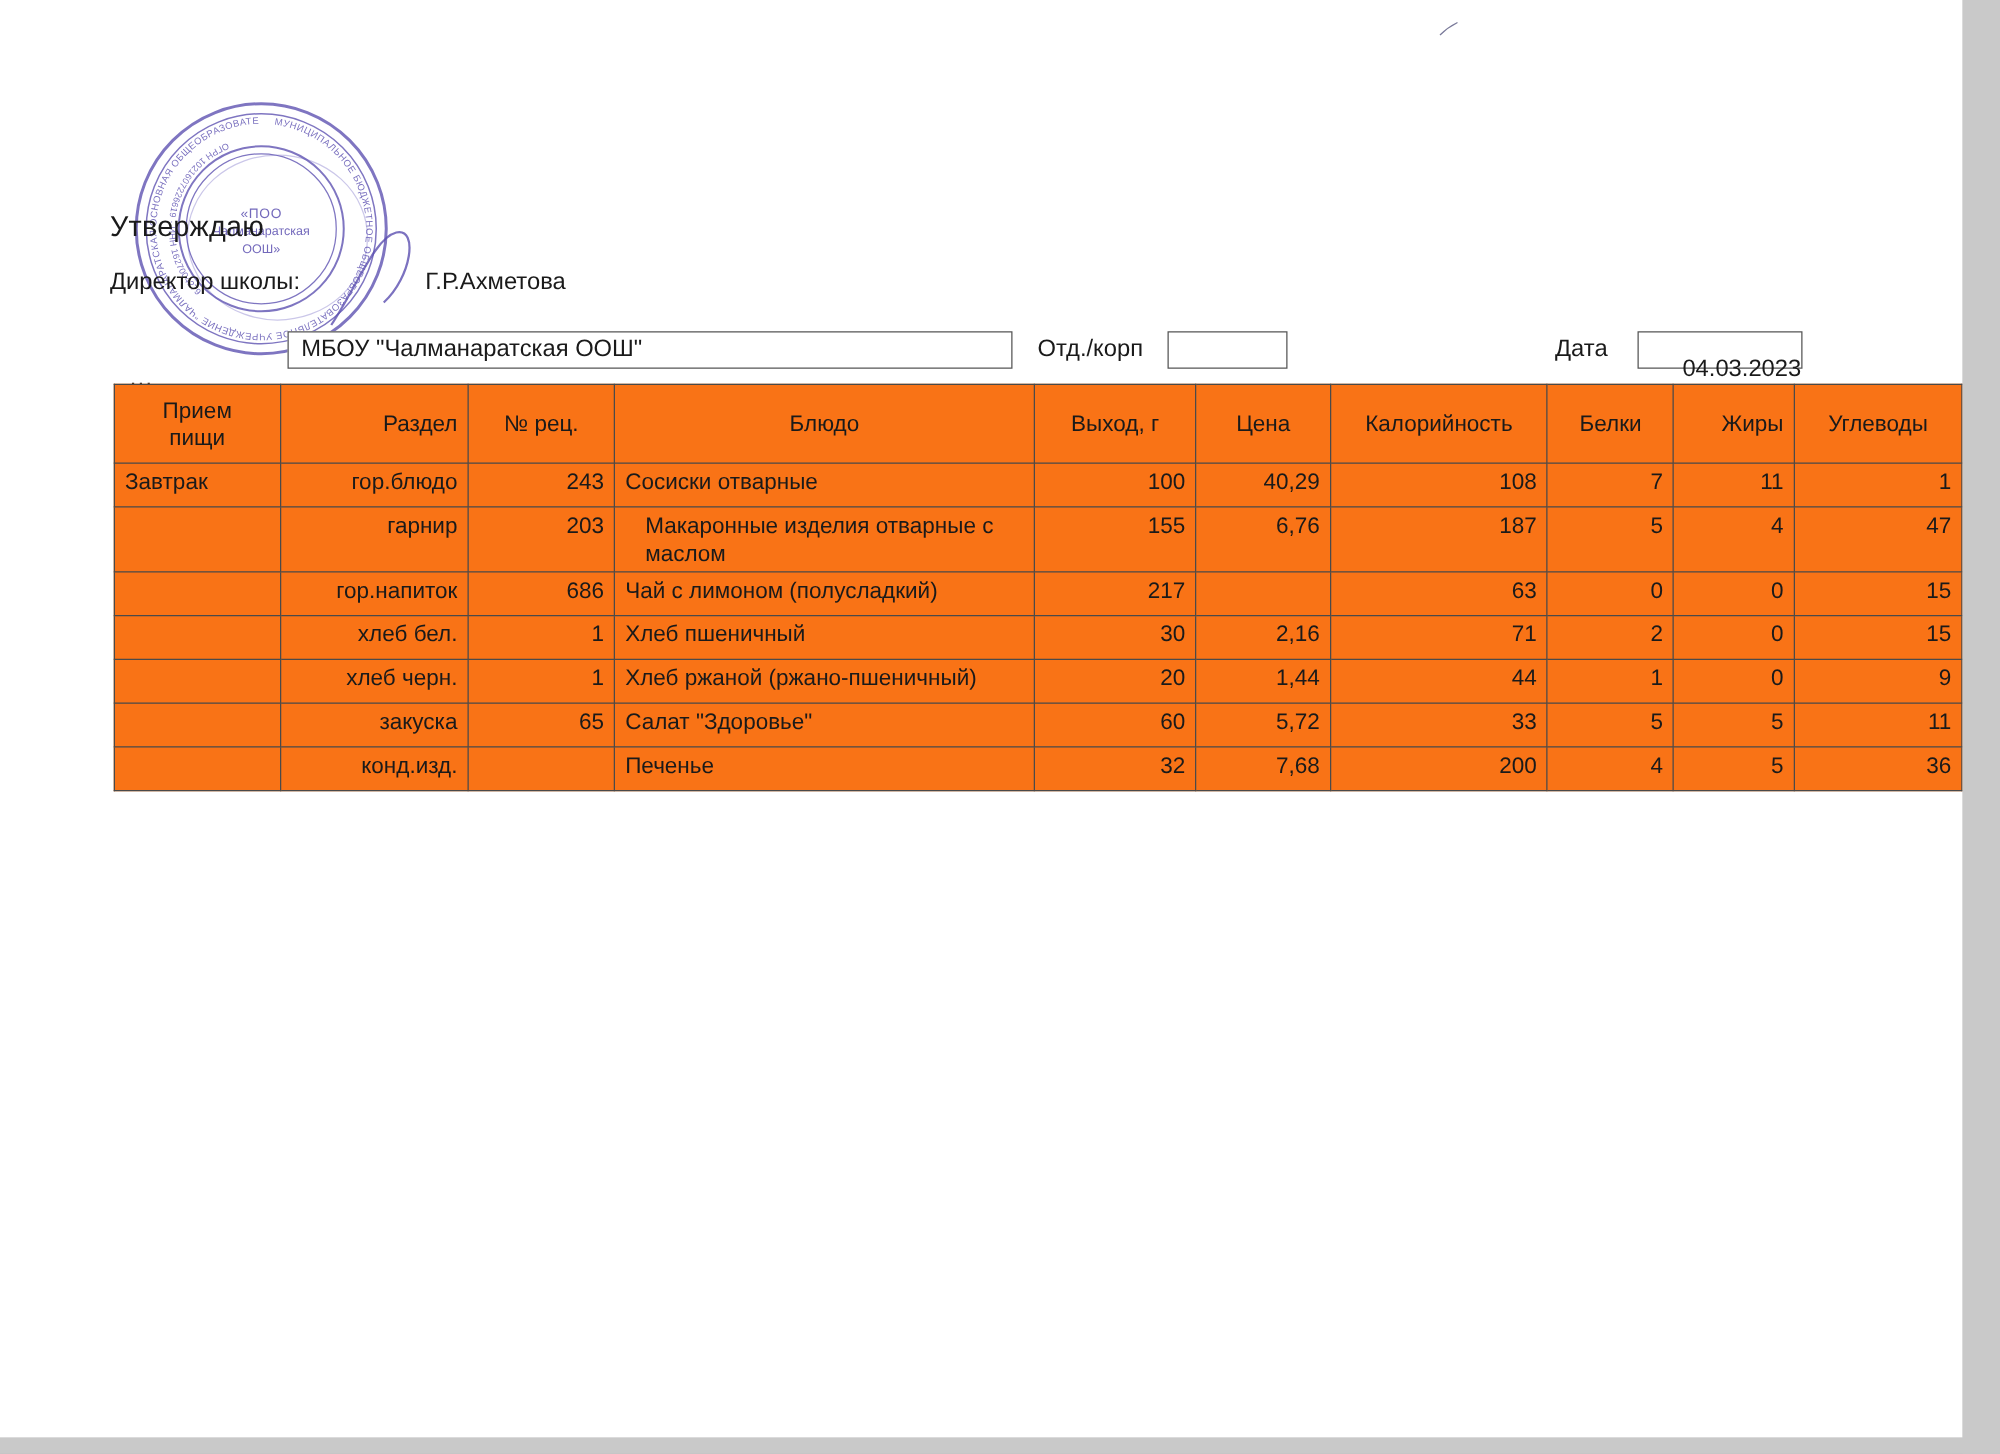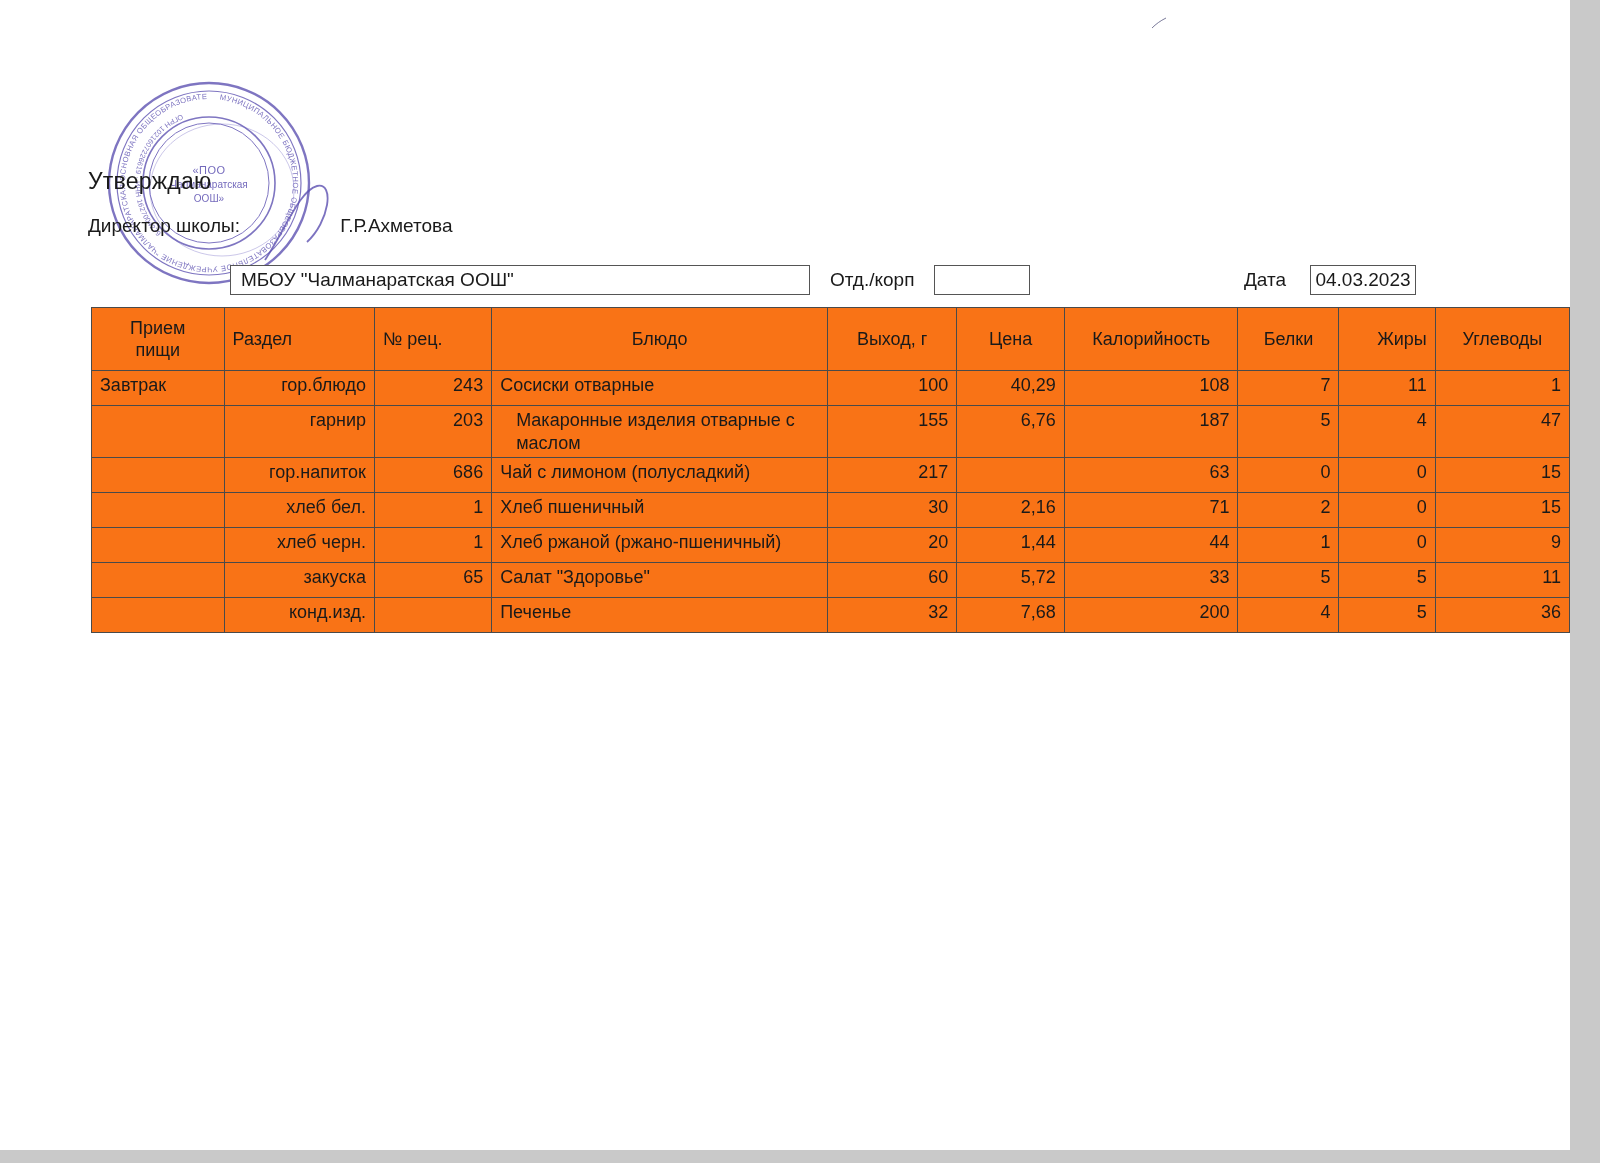--- a/index.html
+++ b/index.html
@@ -123,26 +123,26 @@
   }
   .date-label {
     position: absolute;
     left: 1140px;
     top: 4px;
   }
   .date-box {
     position: absolute;
     left: 1206px;
     top: 0;
-    width: 106px;
+    width: 132px;
     height: 30px;
     border: 1px solid #555;
     box-sizing: border-box;
-    text-align: center;
-    padding-top: 3px;
+    text-align: right;
+    padding-top: 19px;
     background: #fff;
   }
 
   
   .menu-table {
     position: absolute;
     left: 91px;
     top: 307px;
     border-collapse: collapse;
     font-size: 18px;
@@ -268,22 +268,22 @@
     <path d="M6 2 C9 8, 8 14, 4 20" stroke="#8e8ba8" stroke-width="1.4" fill="none" opacity="0.8"></path>
   </svg>
 
   <table class="menu-table">
     <thead>
       <tr>
         <th class="c-meal hdr-two-line">
           <div>Прием</div>
           <div>пищи</div>
         </th>
-        <th class="c-sect" style="text-align:left">Раздел</th>
-        <th class="c-rec" style="text-align:left">№ рец.</th>
+        <th class="c-sect" style="text-align:right">Раздел</th>
+        <th class="c-rec" style="text-align:center">№ рец.</th>
         <th class="c-dish" style="text-align:center">Блюдо</th>
         <th class="c-out" style="text-align:center">Выход, г</th>
         <th class="c-price" style="text-align:center">Цена</th>
         <th class="c-cal" style="text-align:center">Калорийность</th>
         <th class="c-prot" style="text-align:center">Белки</th>
         <th class="c-fat" style="text-align:right">Жиры</th>
         <th class="c-carb" style="text-align:center">Углеводы</th>
       </tr>
     </thead>
     <tbody>

